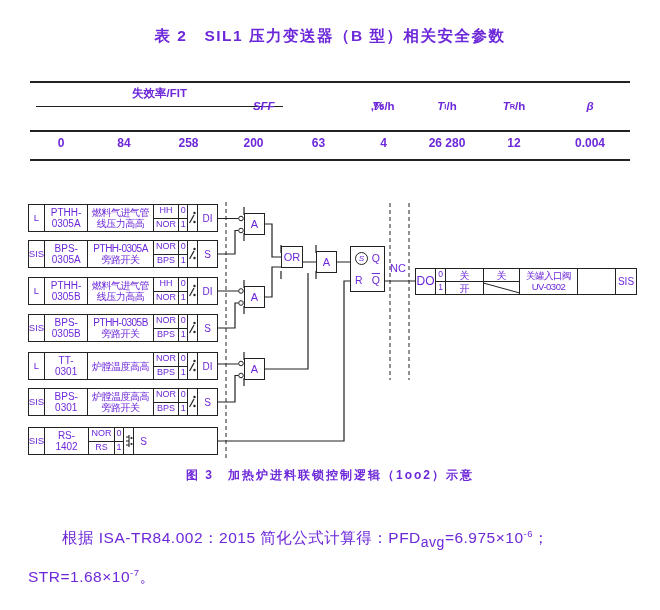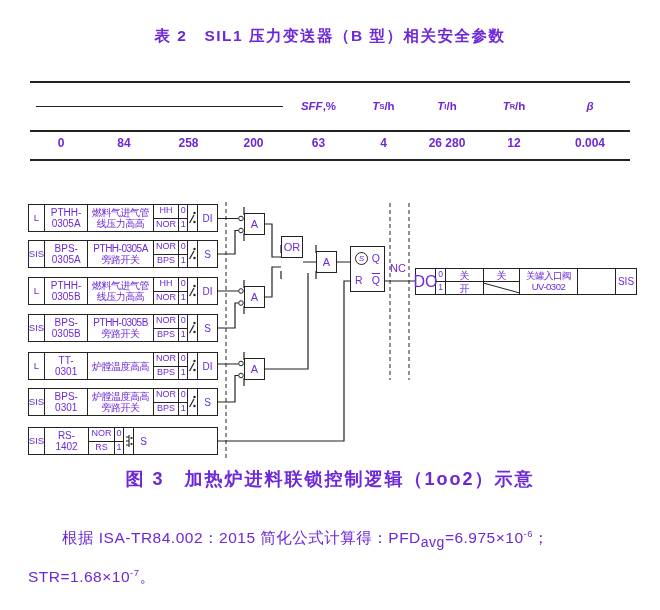--- a/index.html
+++ b/index.html
@@ -16,21 +16,21 @@
   .fit-underline{position:absolute;left:6px;top:23px;width:247px;border-top:1.2px solid #222;}
   .lambda-row{position:absolute;left:0;top:26px;width:256px;display:flex;}
   .lambda-row .lc{text-align:center;font-size:11.5px;}
   .lambda-row .lc:nth-child(1){width:62px;}.lambda-row .lc:nth-child(2){width:64px;}
   .lambda-row .lc:nth-child(3){width:65px;}.lambda-row .lc:nth-child(4){width:65px;}
   sub,sup{font-size:7.5px;}
   .colh{position:absolute;top:0;height:46px;display:flex;align-items:center;justify-content:center;
         font-size:11.5px;}
   .colh i{font-style:italic;}
   .colh .sfx{font-style:normal;}
-  .ch1{left:256px;width:65px;} .ch2{left:321px;width:65px;} .ch3{left:386px;width:62px;}
+  .ch1{left:256px;width:65px;gap:48px;} .ch2{left:321px;width:65px;} .ch3{left:386px;width:62px;}
   .ch4{left:448px;width:72px;} .ch5{left:520px;width:80px;font-style:italic;}
   .vals-row{position:absolute;left:0;top:53px;width:600px;display:flex;font-size:12px;}
   .vals-row .vc{text-align:center;}
   .vc:nth-child(1){width:62px;}.vc:nth-child(2){width:64px;}.vc:nth-child(3){width:65px;}
   .vc:nth-child(4){width:65px;}.vc:nth-child(5){width:65px;}.vc:nth-child(6){width:65px;}
   .vc:nth-child(7){width:62px;}.vc:nth-child(8){width:72px;}.vc:nth-child(9){width:80px;}
 
   
   .diagram{position:absolute;left:0;top:190px;width:660px;height:280px;}
   .wires{position:absolute;left:0;top:0;width:660px;height:280px;}
@@ -56,47 +56,48 @@
   .ffrow{flex:1;display:flex;align-items:center;justify-content:space-between;padding:0 4px;}
   .scirc{width:11px;height:11px;border:1px solid #222;border-radius:50%;display:flex;
          align-items:center;justify-content:center;font-size:8px;font-style:normal;}
   .ovl{text-decoration:overline;}
   .nc{position:absolute;left:384px;top:72px;width:28px;text-align:center;font-size:11px;}
   .outblock{position:absolute;left:415px;top:78px;width:222px;height:27px;border:1px solid #222;
             display:flex;background:#fff;box-sizing:border-box;font-size:10.5px;line-height:1.1;}
   .oc{border-right:1px solid #222;display:flex;flex-direction:column;align-items:center;
       justify-content:center;box-sizing:border-box;}
   .oc:last-child{border-right:none;}
-  .oc.do{width:20px;font-size:16px;}
+  .oc.do{width:20px;font-size:12px;}
   .oc.bits{width:10px;font-size:8.5px;}
   .oc.oc1{width:38px;font-size:10px;}
   .oc.oc2{width:36px;font-size:10px;}
   .oc.dev{width:58px;font-size:9.5px;letter-spacing:-0.5px;}
   .oc.emptyc{width:38px;}
   .oc.sisc{width:20px;font-size:10px;}
   .diaghalf{position:relative;}
   .diaghalf svg{position:absolute;left:0;top:0;width:100%;height:100%;}
 
   
   .fig-caption{position:absolute;top:467px;left:0;width:660px;text-align:center;
-               font-weight:bold;font-size:18px;letter-spacing:2px;}
+               font-weight:bold;font-size:12px;letter-spacing:2px;}
   .para{position:absolute;left:28px;top:528px;width:610px;font-size:15.5px;letter-spacing:0.5px;}
   .para .p1{text-indent:34px;}
   .para .p2{margin-top:17px;}
   .para sub{font-size:14px;}
   .para sup{font-size:9.5px;}
 </style>
 </head>
 <body>
 
 <div class="page">
 
   <div class="tbl-title">表 2　SIL1 压力变送器（B 型）相关安全参数</div>
 
   <div class="tbl">
+    <div class="fit-group">失效率/FIT</div>
     <div class="fit-underline"></div>
     <div class="colh ch1">
         <i>SFF</i>
         <sub></sub>
         <span class="sfx">,%</span>
       </div>
     <div class="colh ch2">
         <i>T</i>
         <sub>S</sub>
         <span class="sfx">/h</span>
@@ -369,21 +370,21 @@
 
     <div class="gate" style="left:244px;top:23px;width:21px;height:22px;">
         <span>A</span>
       </div>
     <div class="gate" style="left:244px;top:96px;width:21px;height:22px;">
         <span>A</span>
       </div>
     <div class="gate" style="left:244px;top:168px;width:21px;height:22px;">
         <span>A</span>
       </div>
-    <div class="gate" style="left:281px;top:46px;width:22px;height:22px;text-align:right;">
+    <div class="gate" style="left:281px;top:56px;width:22px;height:22px;text-align:right;">
         <span>OR</span>
       </div>
     <div class="gate" style="left:316px;top:61px;width:21px;height:22px;">
         <span>A</span>
       </div>
 
     <div class="ff">
       <div class="ffrow">
         <span class="scirc">
             <i>S</i>

